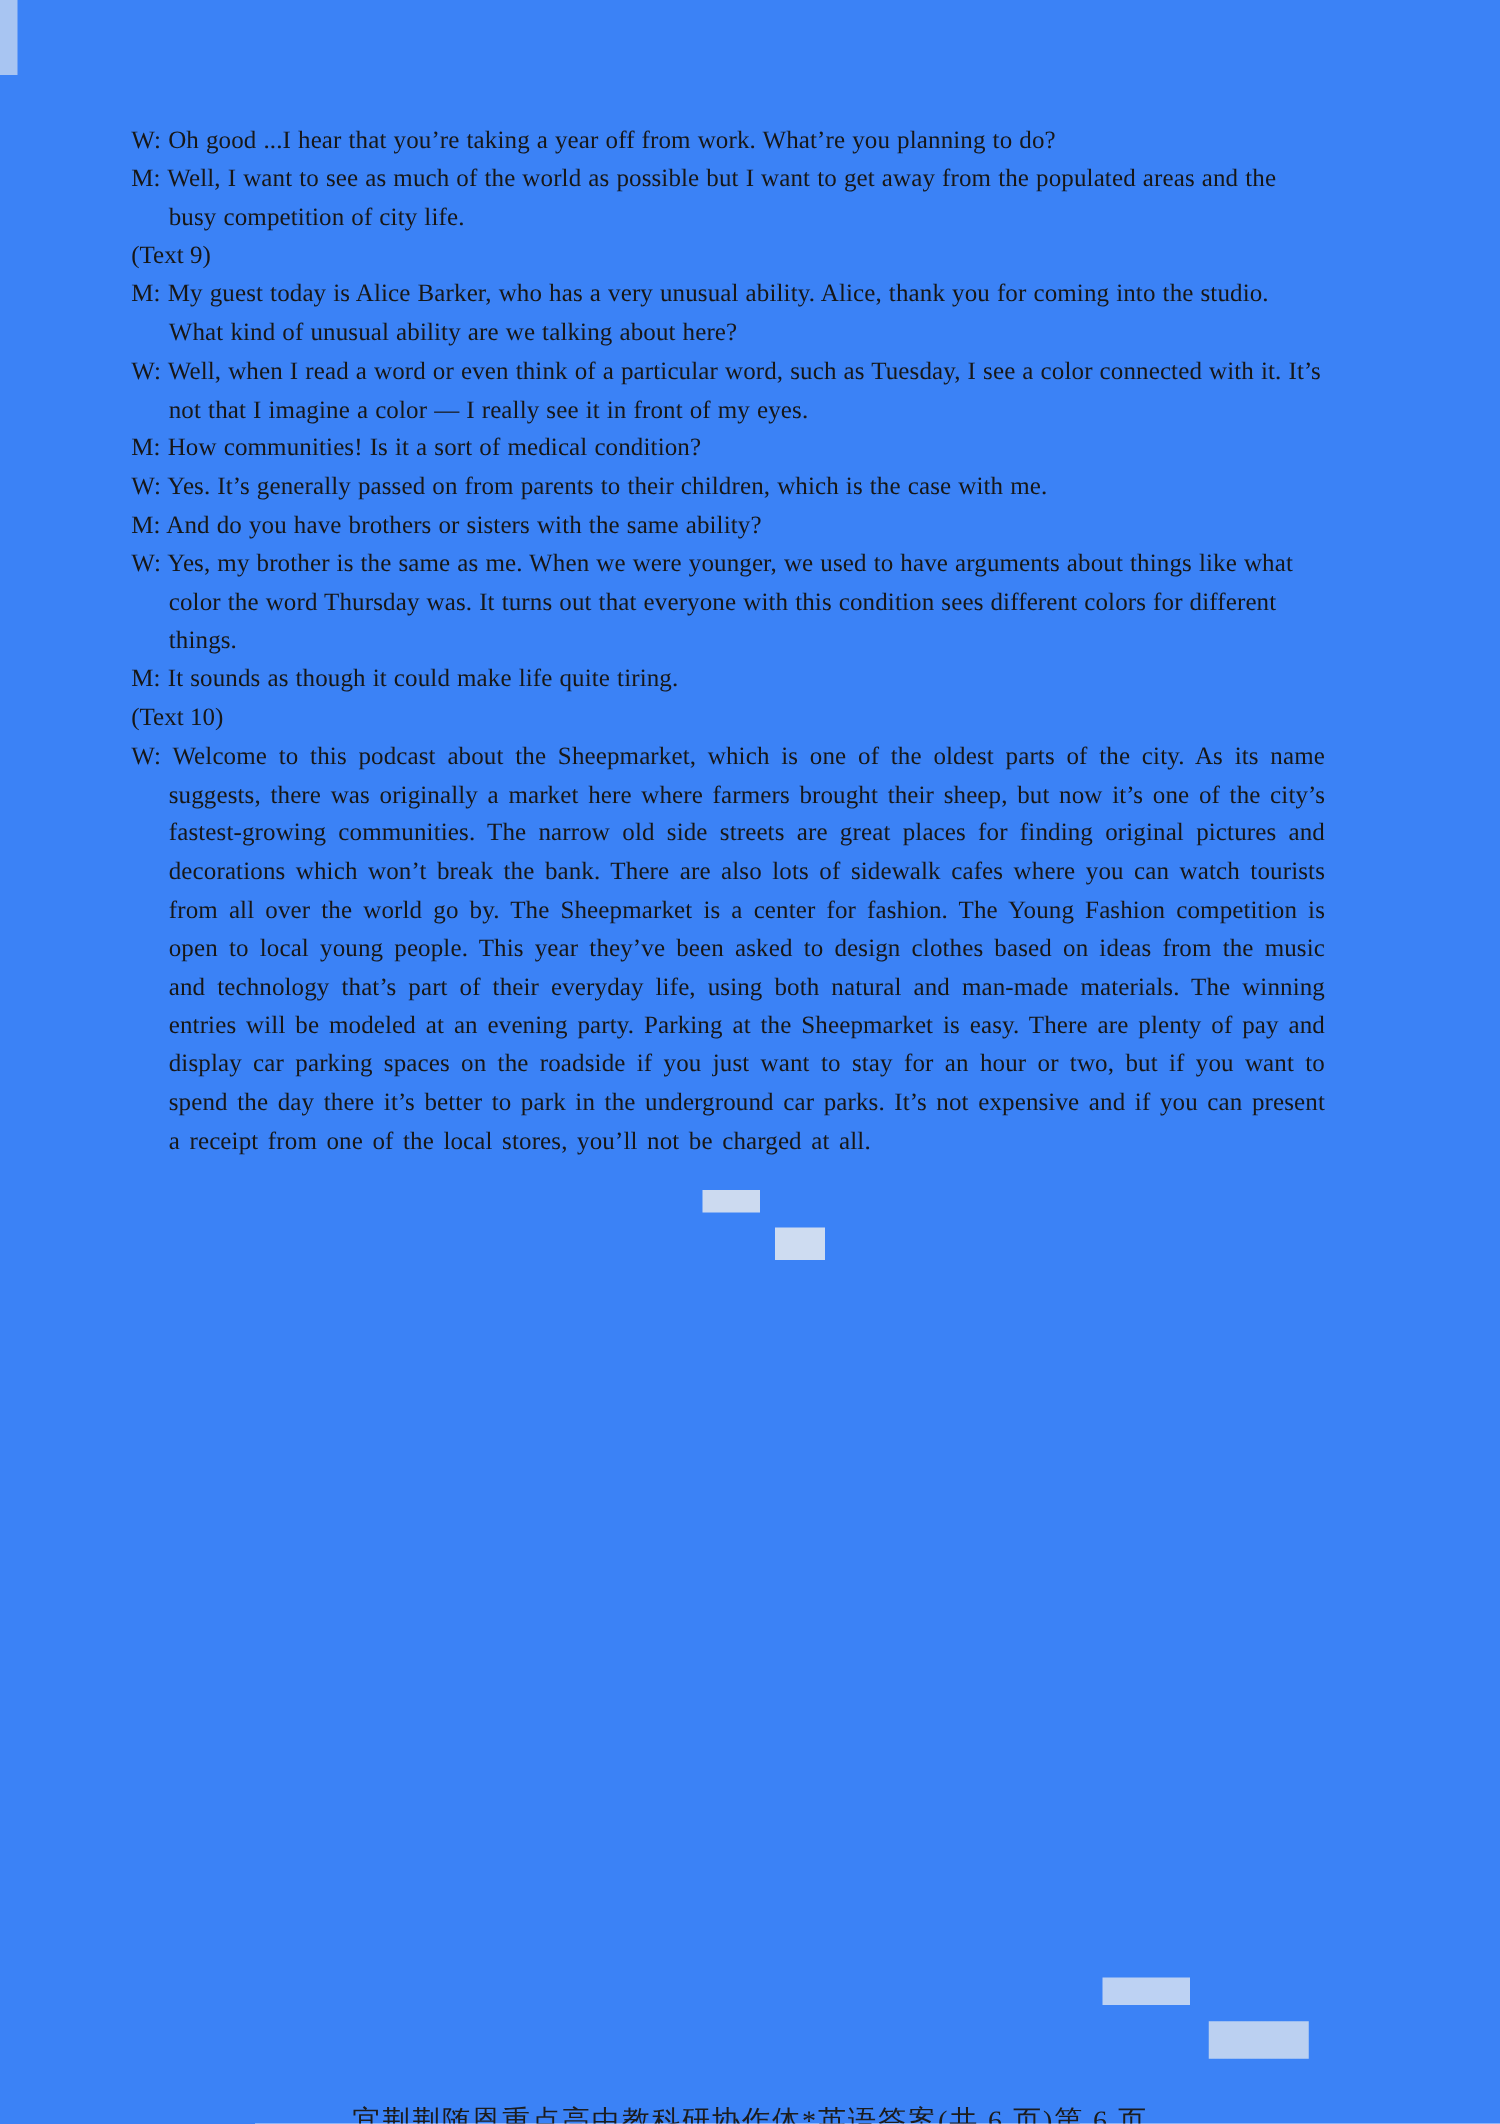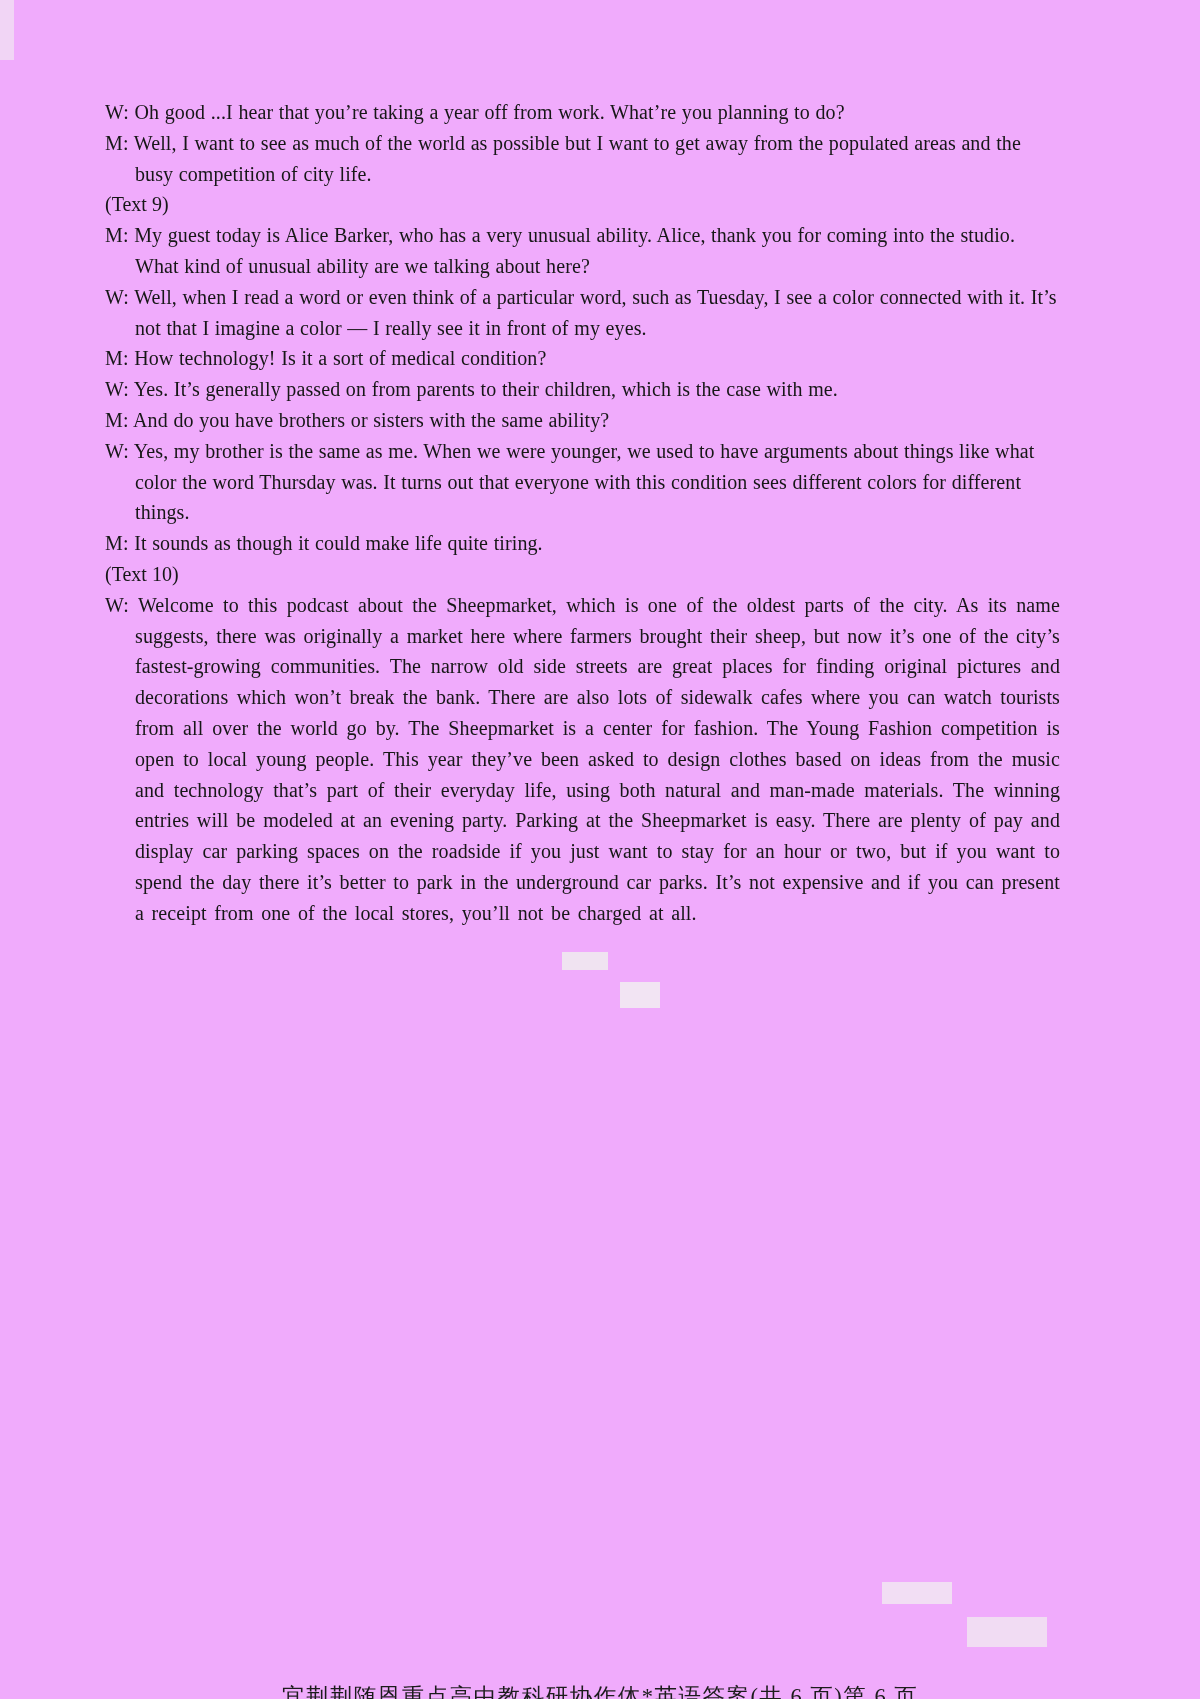--- a/index.html
+++ b/index.html
@@ -4,21 +4,21 @@
 <style>
   html, body {
     margin: 0;
     padding: 0;
     background: #ffffff;
   }
   .page {
     position: relative;
     width: 1200px;
     height: 1699px;
-    background: #f0abfc;
+    background: #3b82f6;
     overflow: hidden;
     font-family: "Liberation Serif", "DejaVu Serif", serif;
     color: #171717;
   }
   .content {
     position: absolute;
     top: 97px;
     left: 105px;
     width: 955px;
     font-size: 20px;
@@ -81,21 +81,21 @@
 </head>
 <body>
 
 <div class="page">
   <div class="content">
       <div class="t-line"><span class="speaker">W:</span> <span>Oh good ...I hear that you’re taking a year off from work. What’re you planning to do?</span></div>
       <div class="t-line"><span class="speaker">M:</span> <span>Well, I want to see as much of the world as possible but I want to get away from the populated areas and the busy competition of city life.</span></div>
       <div class="t-heading">(Text 9)</div>
       <div class="t-line"><span class="speaker">M:</span> <span>My guest today is Alice Barker, who has a very unusual ability. Alice, thank you for coming into the studio. What kind of unusual ability are we talking about here?</span></div>
       <div class="t-line"><span class="speaker">W:</span> <span>Well, when I read a word or even think of a particular word, such as Tuesday, I see a color connected with it. It’s not that I imagine a color — I really see it in front of my eyes.</span></div>
-      <div class="t-line"><span class="speaker">M:</span> <span>How technology! Is it a sort of medical condition?</span></div>
+      <div class="t-line"><span class="speaker">M:</span> <span>How communities! Is it a sort of medical condition?</span></div>
       <div class="t-line"><span class="speaker">W:</span> <span>Yes. It’s generally passed on from parents to their children, which is the case with me.</span></div>
       <div class="t-line"><span class="speaker">M:</span> <span>And do you have brothers or sisters with the same ability?</span></div>
       <div class="t-line"><span class="speaker">W:</span> <span>Yes, my brother is the same as me. When we were younger, we used to have arguments about things like what color the word Thursday was. It turns out that everyone with this condition sees different colors for different things.</span></div>
       <div class="t-line"><span class="speaker">M:</span> <span>It sounds as though it could make life quite tiring.</span></div>
       <div class="t-heading">(Text 10)</div>
       <div class="t-line justify"><span class="speaker">W:</span> <span>Welcome to this podcast about the Sheepmarket, which is one of the oldest parts of the city. As its name suggests, there was originally a market here where farmers brought their sheep, but now it’s one of the city’s fastest-growing communities. The narrow old side streets are great places for finding original pictures and decorations which won’t break the bank. There are also lots of sidewalk cafes where you can watch tourists from all over the world go by. The Sheepmarket is a center for fashion. The Young Fashion competition is open to local young people. This year they’ve been asked to design clothes based on ideas from the music and technology that’s part of their everyday life, using both natural and man-made materials. The winning entries will be modeled at an evening party. Parking at the Sheepmarket is easy. There are plenty of pay and display car parking spaces on the roadside if you just want to stay for an hour or two, but if you want to spend the day there it’s better to park in the underground car parks. It’s not expensive and if you can present a receipt from one of the local stores, you’ll not be charged at all.</span></div>
     </div>
   <div class="noise-a"></div>
   <div class="noise-b"></div>
   <div class="noise-c"></div>

